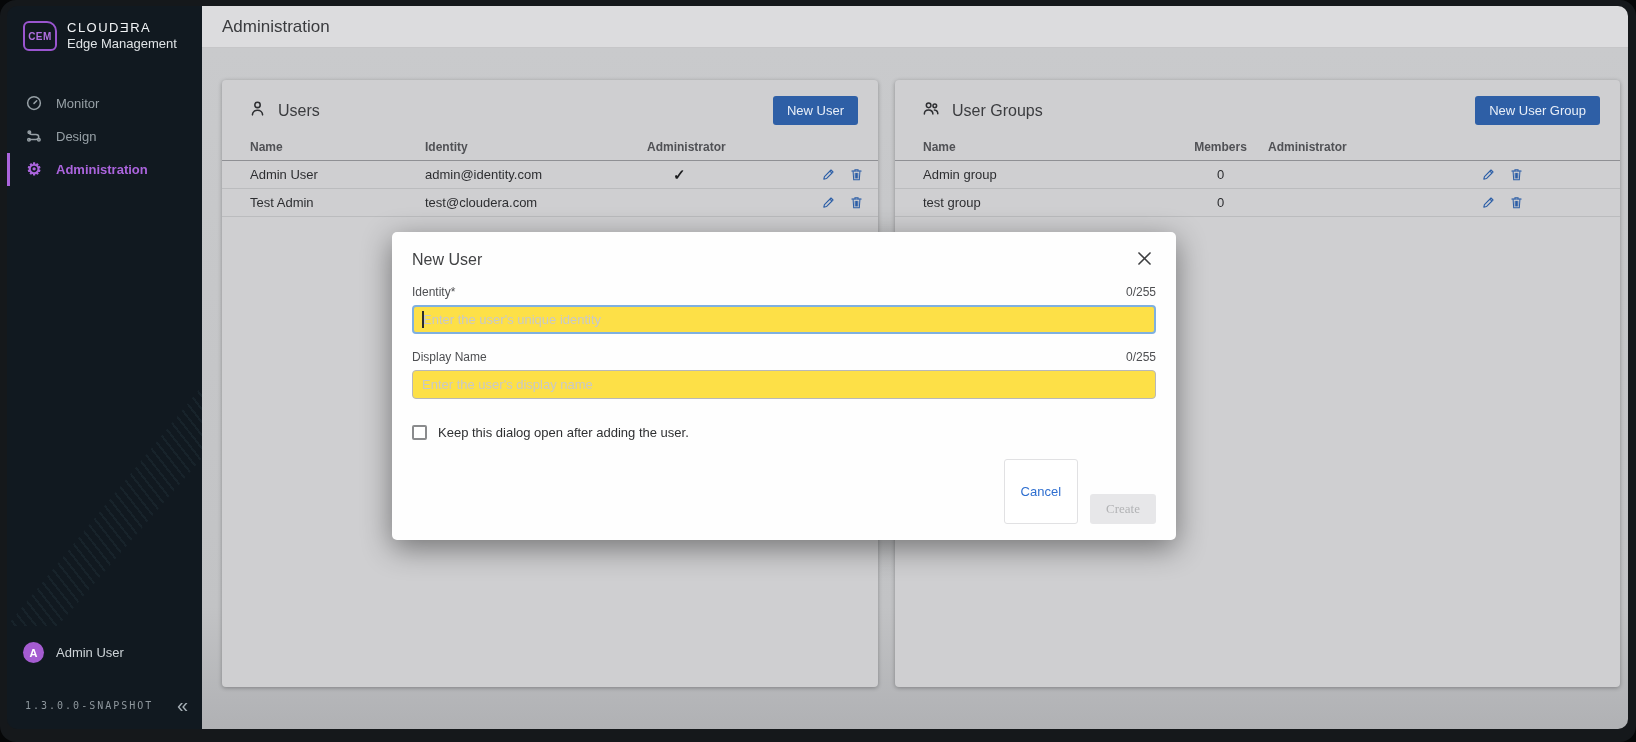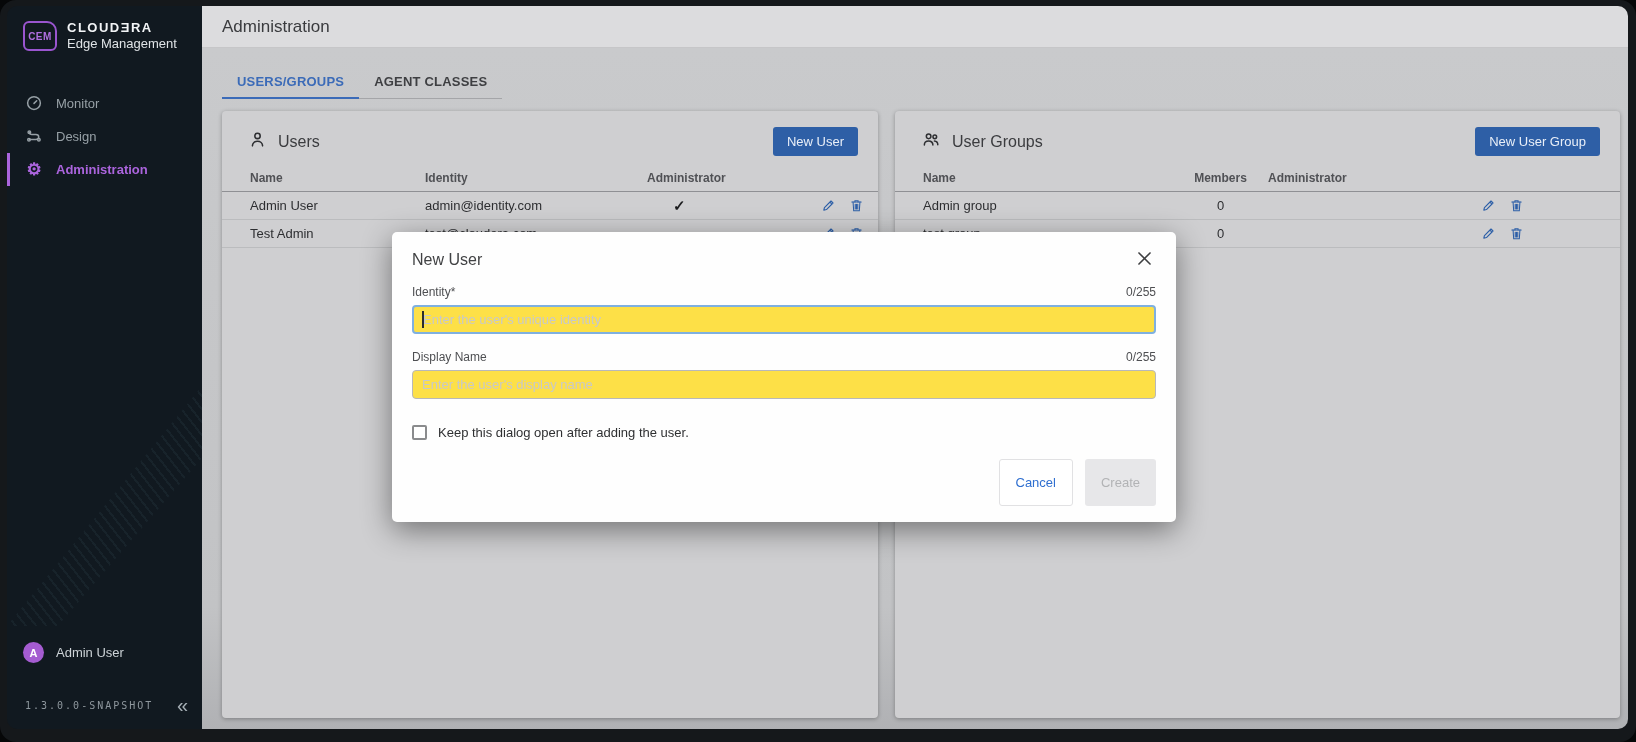--- a/index.html
+++ b/index.html
@@ -10,21 +10,21 @@
   
   .sidebar { width:195px; flex:none; background:#111920; position:relative; overflow:hidden; }
   .sidebar-decor { position:absolute; left:0; right:0; top:380px; height:240px; pointer-events:none;
     background:repeating-linear-gradient(52deg, transparent 0 6px, rgba(140,210,225,0.055) 6px 8px);
     clip-path:polygon(0 100%, 100% 0, 100% 30%, 26% 100%); }
   .logo-row { display:flex; align-items:center; gap:10px; padding:14px 14px 0 16px; }
   .logo-box { width:34px; height:30px; border:2px solid #9a55cf; border-radius:6px 10px 6px 6px;
     display:flex; align-items:center; justify-content:center; }
   .logo-box span { color:#b06fe0; font-size:10px; font-weight:700; letter-spacing:0.5px; }
   .brand { line-height:1.25; }
-  .brand-top { color:#f2f4f6; font-size:13px; font-weight:700; letter-spacing:1.5px; }
+  .brand-top { color:#f2f4f6; font-size:13px; font-weight:400; letter-spacing:1.5px; }
   .brand-sub { color:#dfe3e6; font-size:13px; }
   .nav { margin-top:34px; }
   .nav-item { display:flex; align-items:center; gap:12px; height:33px; padding-left:14px;
     border-left:3px solid transparent; color:#97a0a6; font-size:13px; cursor:pointer; }
   .nav-item .ic { width:20px; display:flex; justify-content:center; align-items:center; }
   .nav-item.active { color:#ab64dd; border-left-color:#ab64dd; font-weight:600; }
   .nav-item svg { stroke:#97a0a6; }
   .nav-item.active .gear-glyph { color:#ab64dd; }
   .gear-glyph { font-size:17px; line-height:1; }
   .user-row { position:absolute; left:16px; bottom:66px; display:flex; align-items:center; gap:12px; }
@@ -85,21 +85,21 @@
   .text-input::placeholder { color:#c7c8ca; }
   .caret { position:absolute; left:10px; top:6px; width:1.5px; height:17px; background:#2b2c2e; }
   .checkbox-row { display:flex; align-items:center; margin-top:26px; }
   .checkbox-box { width:15px; height:15px; border:2px solid #8a8b8d; border-radius:2px; background:#fff;
     flex:none; cursor:pointer; }
   .checkbox-label { font-size:13px; color:#2f3032; margin-left:11px; }
   .dialog-actions { display:flex; justify-content:flex-end; gap:12px; margin-top:19px; }
   .btn-cancel { background:#fff; border:1px solid #e1e1e3; border-radius:3px; color:#2f6fd0;
     font-size:13px; padding:7px 16px; cursor:pointer; font-family:inherit; }
   .btn-create { background:#e7e7e9; border:none; border-radius:3px; color:#b2b3b5;
-    font-size:13px; padding:16px 16px; cursor:default; font-family:Liberation Sans, sans-serif; }
+    font-size:13px; padding:7px 16px; cursor:default; font-family:Liberation Serif, serif;margin-top:35px; }
 </style>
 </head>
 <body>
 
 <div class="frame">
   <div class="inner">
 
     <aside class="sidebar">
       <div class="sidebar-decor"></div>
       <div class="logo-row">
@@ -147,24 +147,20 @@
         <span class="version">1.3.0.0-SNAPSHOT</span>
         <span class="collapse">«</span>
       </div>
     </aside>
 
     <div class="main">
       <div class="topbar">
         <div class="page-title">Administration</div>
       </div>
       <div class="content">
-        <div class="tabs">
-          <div class="tab active">USERS/GROUPS</div>
-          <div class="tab">AGENT CLASSES</div>
-        </div>
 
         <div class="cards">
 
           <section class="card users">
             <div class="card-head">
               <span>
                 <svg width="19" height="19" viewBox="0 0 24 24" fill="none" stroke="#2e2f32" stroke-width="2" stroke-linecap="round">
                   <circle cx="12" cy="7.5" r="3.4"></circle>
                     <path d="M5.6 20c0-3.5 2.9-5.8 6.4-5.8s6.4 2.3 6.4 5.8"></path>
                 </svg>

